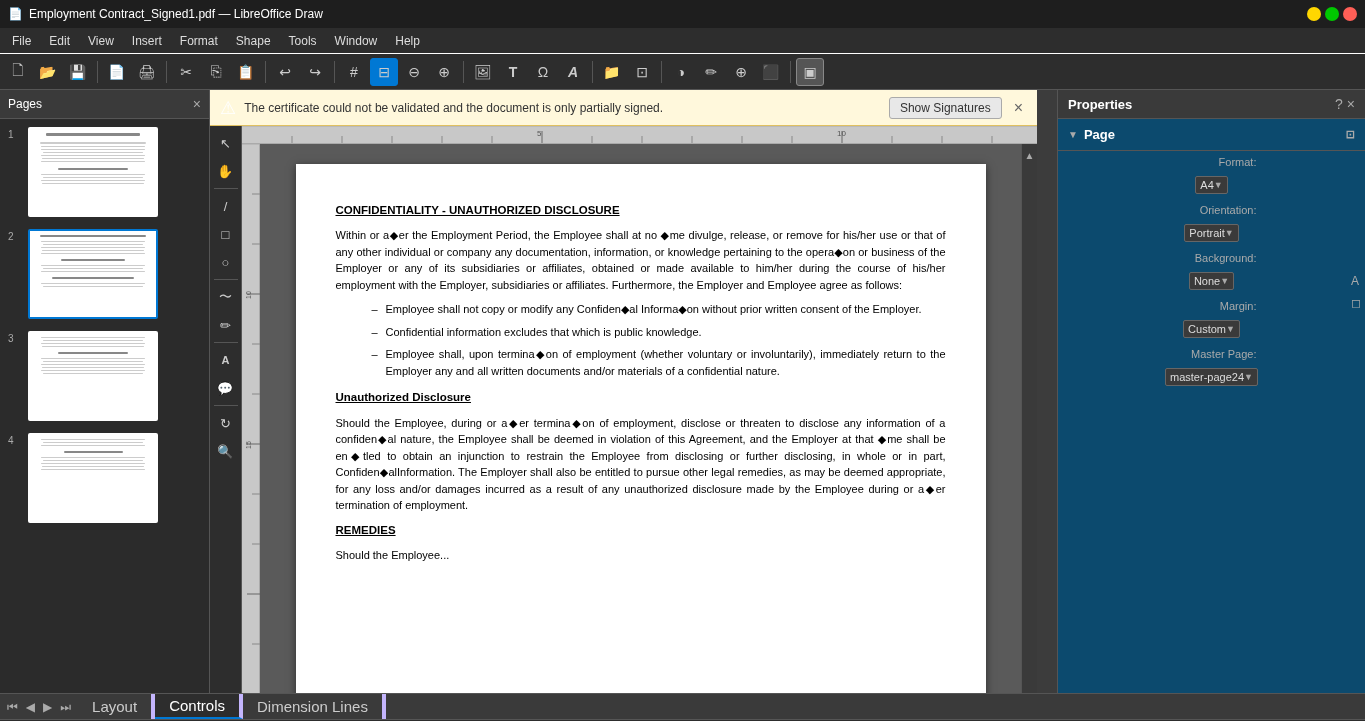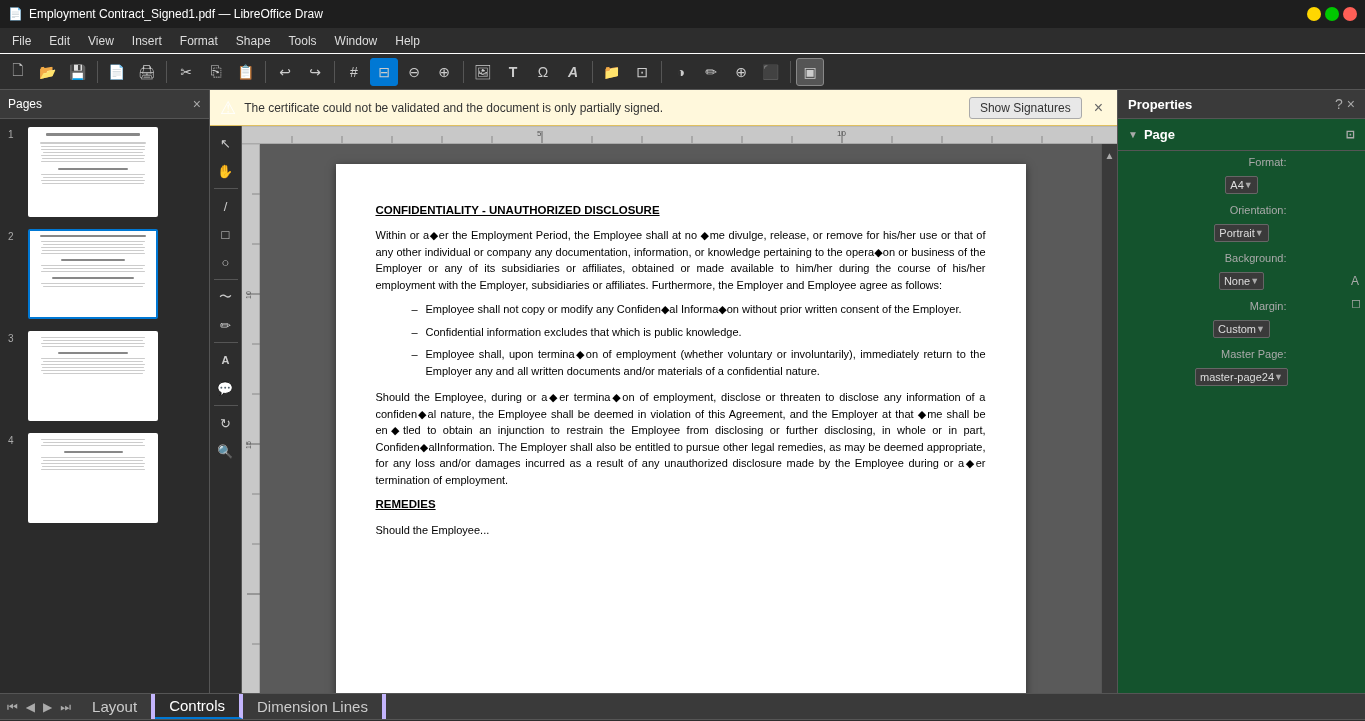--- a/index.html
+++ b/index.html
@@ -179,25 +179,26 @@
       min-height: 900px;
       padding: 30px 40px;
       color: #000;
       font-size: 11.5px;
       line-height: 1.5;
       box-shadow: 0 2px 8px rgba(0,0,0,0.5);
     }
 
     
     #properties-panel {
-      width: 248px;
-      background: #14532d;
+      width: 308px;
+      background: #0c4a6e;
       border-left: 1px solid #555;
       display: flex;
       flex-direction: column;
+      margin-left: 20px;
     }
     #prop-header {
       display: flex;
       align-items: center;
       justify-content: space-between;
       padding: 6px 10px;
       background: #3a3a3a;
       border-bottom: 1px solid #555;
     }
     #prop-title { font-size: 13px; font-weight: bold; }
@@ -611,20 +612,21 @@
               <div class="doc-section-title">CONFIDENTIALITY - UNAUTHORIZED DISCLOSURE</div>
 
               <p class="doc-paragraph">Within or a◆er the Employment Period, the Employee shall at no ◆me divulge, release, or remove for his/her use or that of any other individual or company any documentation, information, or knowledge pertaining to the opera◆on or business of the Employer or any of its subsidiaries or affiliates, obtained or made available to him/her during the course of his/her employment with the Employer, subsidiaries or affiliates. Furthermore, the Employer and Employee agree as follows:</p>
 
               <div style="margin-left:30px; margin-bottom:10px;">
                 <div class="doc-list-item">Employee shall not copy or modify any Confiden◆al Informa◆on without prior written consent of the Employer.</div>
                 <div class="doc-list-item">Confidential information excludes that which is public knowledge.</div>
                 <div class="doc-list-item">Employee shall, upon termina◆on of employment (whether voluntary or involuntarily), immediately return to the Employer any and all written documents and/or materials of a confidential nature.</div>
               </div>
 
+              <div class="doc-section-title">Unauthorized Disclosure</div>
 
               <p class="doc-paragraph">Should the Employee, during or a◆er termina◆on of employment, disclose or threaten to disclose any information of a confiden◆al nature, the Employee shall be deemed in violation of this Agreement, and the Employer at that ◆me shall be en◆tled to obtain an injunction to restrain the Employee from disclosing or further disclosing, in whole or in part, Confiden◆alInformation. The Employer shall also be entitled to pursue other legal remedies, as may be deemed appropriate, for any loss and/or damages incurred as a result of any unauthorized disclosure made by the Employee during or a◆er termination of employment.</p>
 
               <div class="doc-section-title">REMEDIES</div>
 
               <p class="doc-paragraph">Should the Employee...</p>
 
             </div>
           </div>
 

